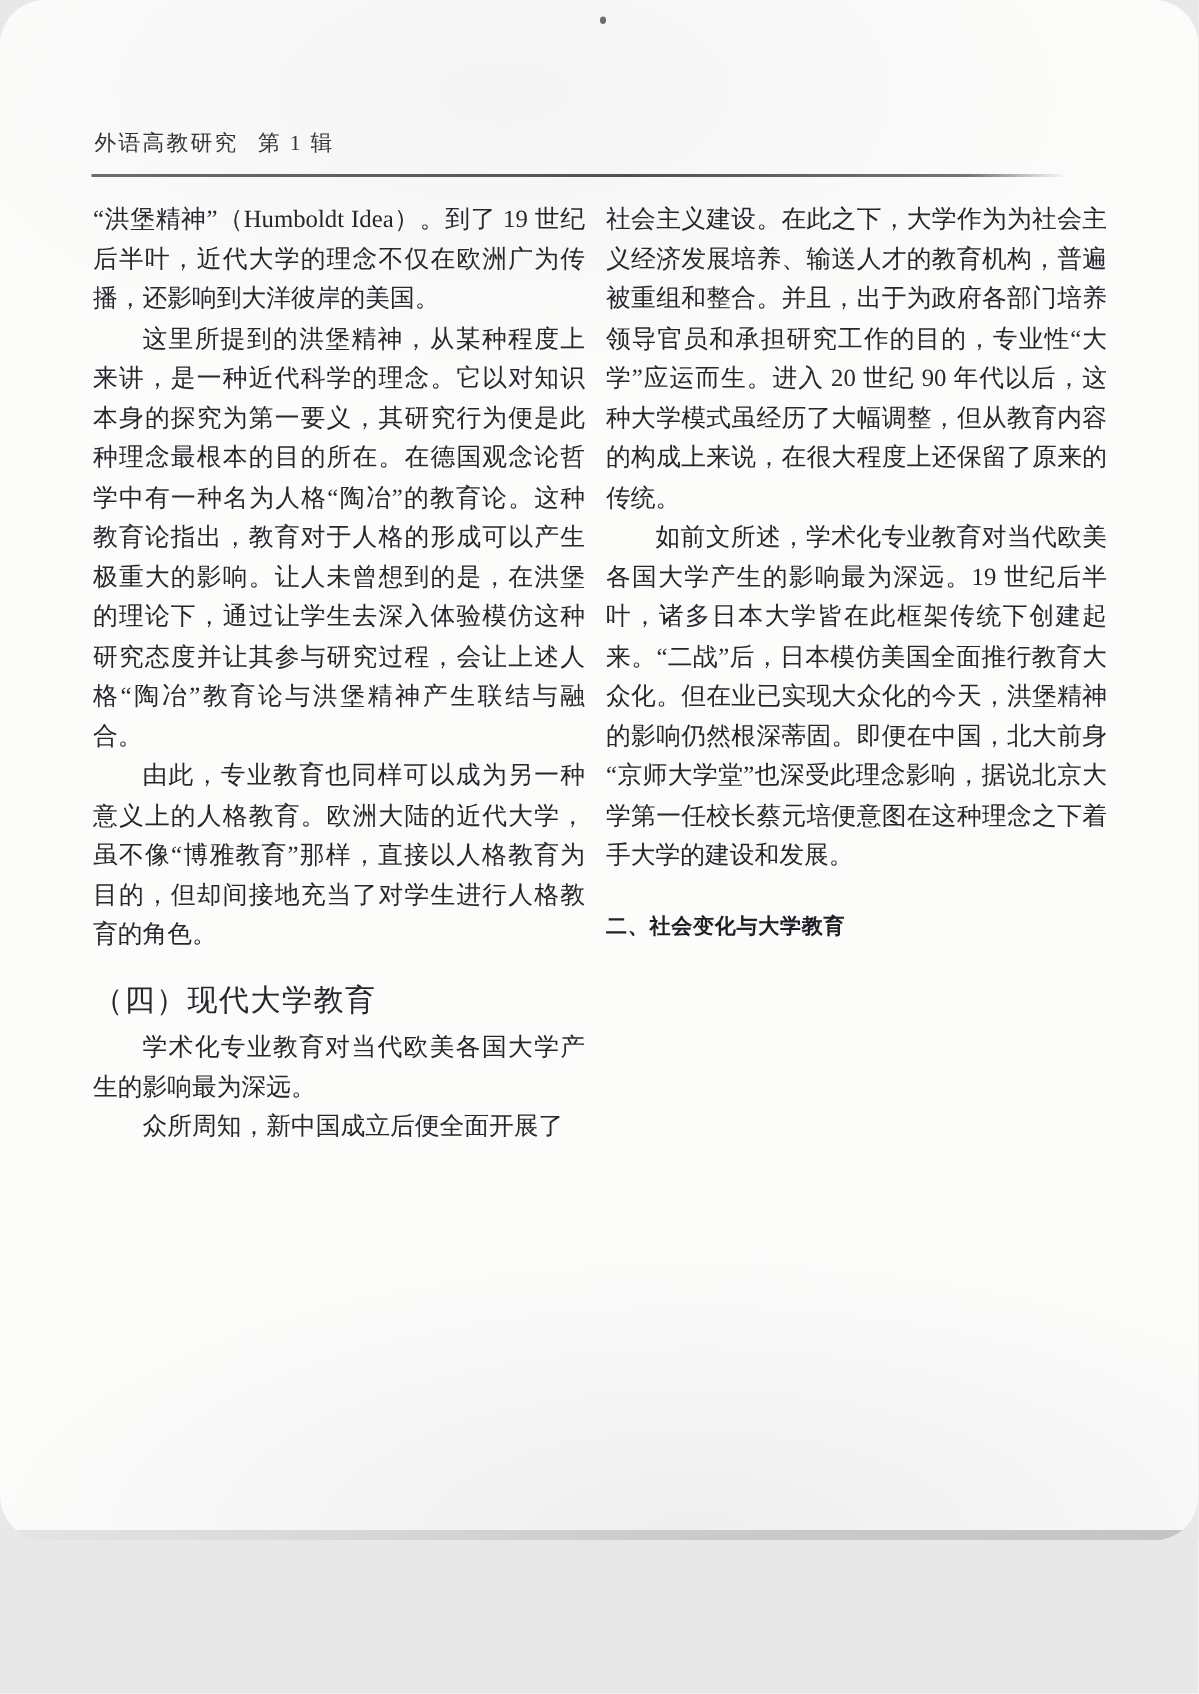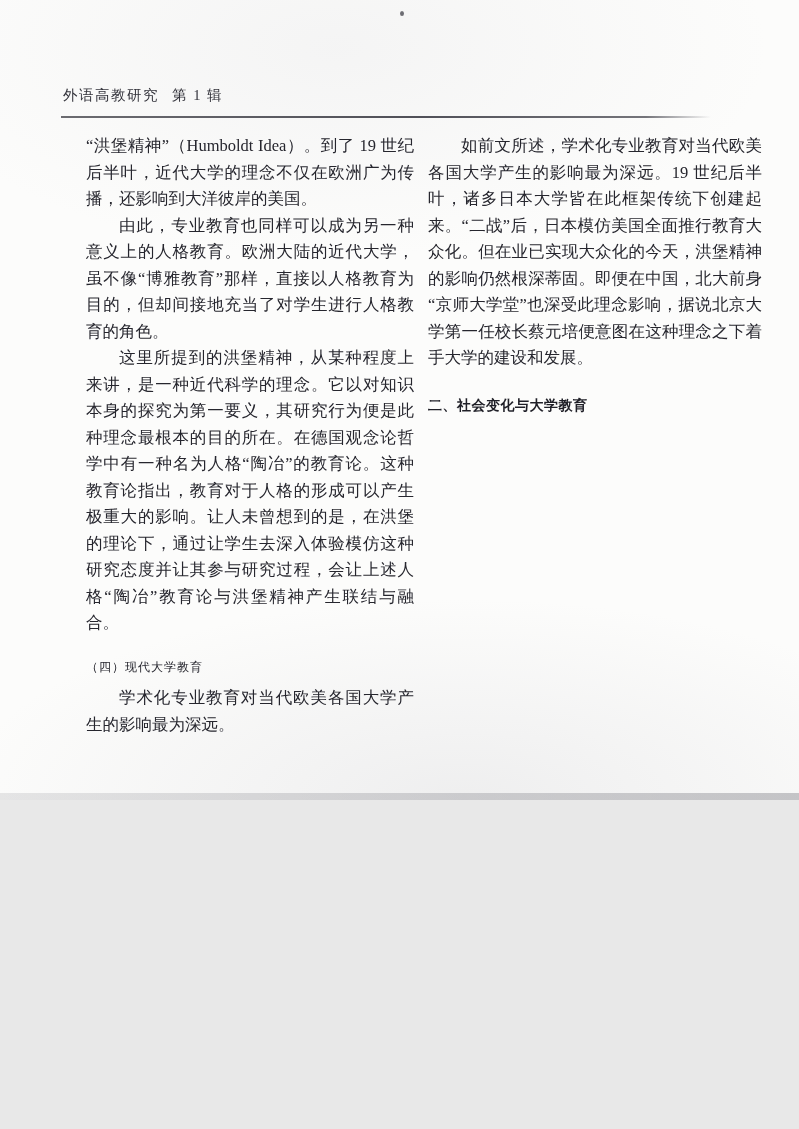--- a/index.html
+++ b/index.html
@@ -1,52 +1,53 @@
 <!DOCTYPE html>
 <html lang="zh"><head>
 <meta charset="utf-8">
 <title>外语高教研究 第 1 辑 — p.8</title>
 <style>
   html,body{margin:0;padding:0;background:#e8e8e8;}
   .page{
     position:relative;
-    width:799px;height:800px;
+    width:799px;height:1027px;
     margin:0 auto;
     background:
       radial-gradient(ellipse 620px 300px at 42% 6%, rgba(205,205,210,.16), transparent 70%),
       radial-gradient(ellipse 700px 280px at 58% 100%, rgba(190,190,196,.22), transparent 72%),
       #fcfcfb;
     font-family:"Liberation Serif","DejaVu Serif",serif;
     color:#26262e;
     overflow:hidden;
+    border-radius:30px;
   }
   .running-header{
     position:absolute;left:63px;top:86px;
     font-size:14.5px;letter-spacing:1.5px;color:#32323a;
     white-space:nowrap;
   }
   .running-header .issue{margin-left:13px;}
   .header-rule{
     position:absolute;left:61px;top:116px;width:650px;height:2px;
     background:linear-gradient(to right,#6b6b70 0%,#505058 55%,#74747a 90%,rgba(120,120,125,0) 100%);
   }
   .columns{
     position:absolute;left:62px;top:133px;width:676px;
-    display:flex;gap:14px;margin-left:24px;
+    display:flex;gap:14px;
   }
   .col{
     font-size:16.5px;line-height:26.5px;text-align:justify;
   }
   .col.left{width:328px;}
   .col.right{width:334px;}
   .col p{margin:0;padding:0;}
   .col p.indent{text-indent:2em;}
   .subsection-heading{
     margin:17px 0 5px 0;
-    font-size:12px;letter-spacing:1px;color:#26262e;
+    font-size:20px;letter-spacing:1px;color:#26262e;
   }
   .section-heading{
     margin:20px 0 9px 0;
     font-size:14px;font-weight:bold;letter-spacing:.5px;
     font-family:"Liberation Sans","DejaVu Sans",sans-serif;
     color:#1f1f27;
   }
   .page-number{
     position:absolute;left:44px;top:1086px;
     font-size:16px;color:#2a2a32;
@@ -76,26 +77,28 @@
 
   <div class="running-header">
     <span>外语高教研究</span><span class="issue">第 1 辑</span>
   </div>
 
   <div class="header-rule"></div>
 
   <div class="columns">
     <div class="col left">
         <p class="noindent">“洪堡精神”（Humboldt Idea）。到了 19 世纪后半叶，近代大学的理念不仅在欧洲广为传播，还影响到大洋彼岸的美国。</p>
+        <p class="indent">这里所提到的洪堡精神，从某种程度上来讲，是一种近代科学的理念。它以对知识本身的探究为第一要义，其研究行为便是此种理念最根本的目的所在。在德国观念论哲学中有一种名为人格“陶冶”的教育论。这种教育论指出，教育对于人格的形成可以产生极重大的影响。让人未曾想到的是，在洪堡的理论下，通过让学生去深入体验模仿这种研究态度并让其参与研究过程，会让上述人格“陶冶”教育论与洪堡精神产生联结与融合。</p>
         <p class="indent">由此，专业教育也同样可以成为另一种意义上的人格教育。欧洲大陆的近代大学，虽不像“博雅教育”那样，直接以人格教育为目的，但却间接地充当了对学生进行人格教育的角色。</p>
-        <p class="indent">这里所提到的洪堡精神，从某种程度上来讲，是一种近代科学的理念。它以对知识本身的探究为第一要义，其研究行为便是此种理念最根本的目的所在。在德国观念论哲学中有一种名为人格“陶冶”的教育论。这种教育论指出，教育对于人格的形成可以产生极重大的影响。让人未曾想到的是，在洪堡的理论下，通过让学生去深入体验模仿这种研究态度并让其参与研究过程，会让上述人格“陶冶”教育论与洪堡精神产生联结与融合。</p>
         <div class="subsection-heading">（四）现代大学教育</div>
         <p class="indent">学术化专业教育对当代欧美各国大学产生的影响最为深远。</p>
+        <p class="indent">众所周知，新中国成立后便全面开展了</p>
       </div>
     <div class="col right">
+        <p class="noindent">社会主义建设。在此之下，大学作为为社会主义经济发展培养、输送人才的教育机构，普遍被重组和整合。并且，出于为政府各部门培养领导官员和承担研究工作的目的，专业性“大学”应运而生。进入 20 世纪 90 年代以后，这种大学模式虽经历了大幅调整，但从教育内容的构成上来说，在很大程度上还保留了原来的传统。</p>
         <p class="indent">如前文所述，学术化专业教育对当代欧美各国大学产生的影响最为深远。19 世纪后半叶，诸多日本大学皆在此框架传统下创建起来。“二战”后，日本模仿美国全面推行教育大众化。但在业已实现大众化的今天，洪堡精神的影响仍然根深蒂固。即便在中国，北大前身“京师大学堂”也深受此理念影响，据说北京大学第一任校长蔡元培便意图在这种理念之下着手大学的建设和发展。</p>
         <div class="section-heading">二、社会变化与大学教育</div>
       </div>
   </div>
 
   <div class="page-number">8</div>
 
   <div class="scan-speck-top"></div>
   <div class="scan-band-bottom"></div>
   <div class="scan-smudge-bottom-left"></div>

